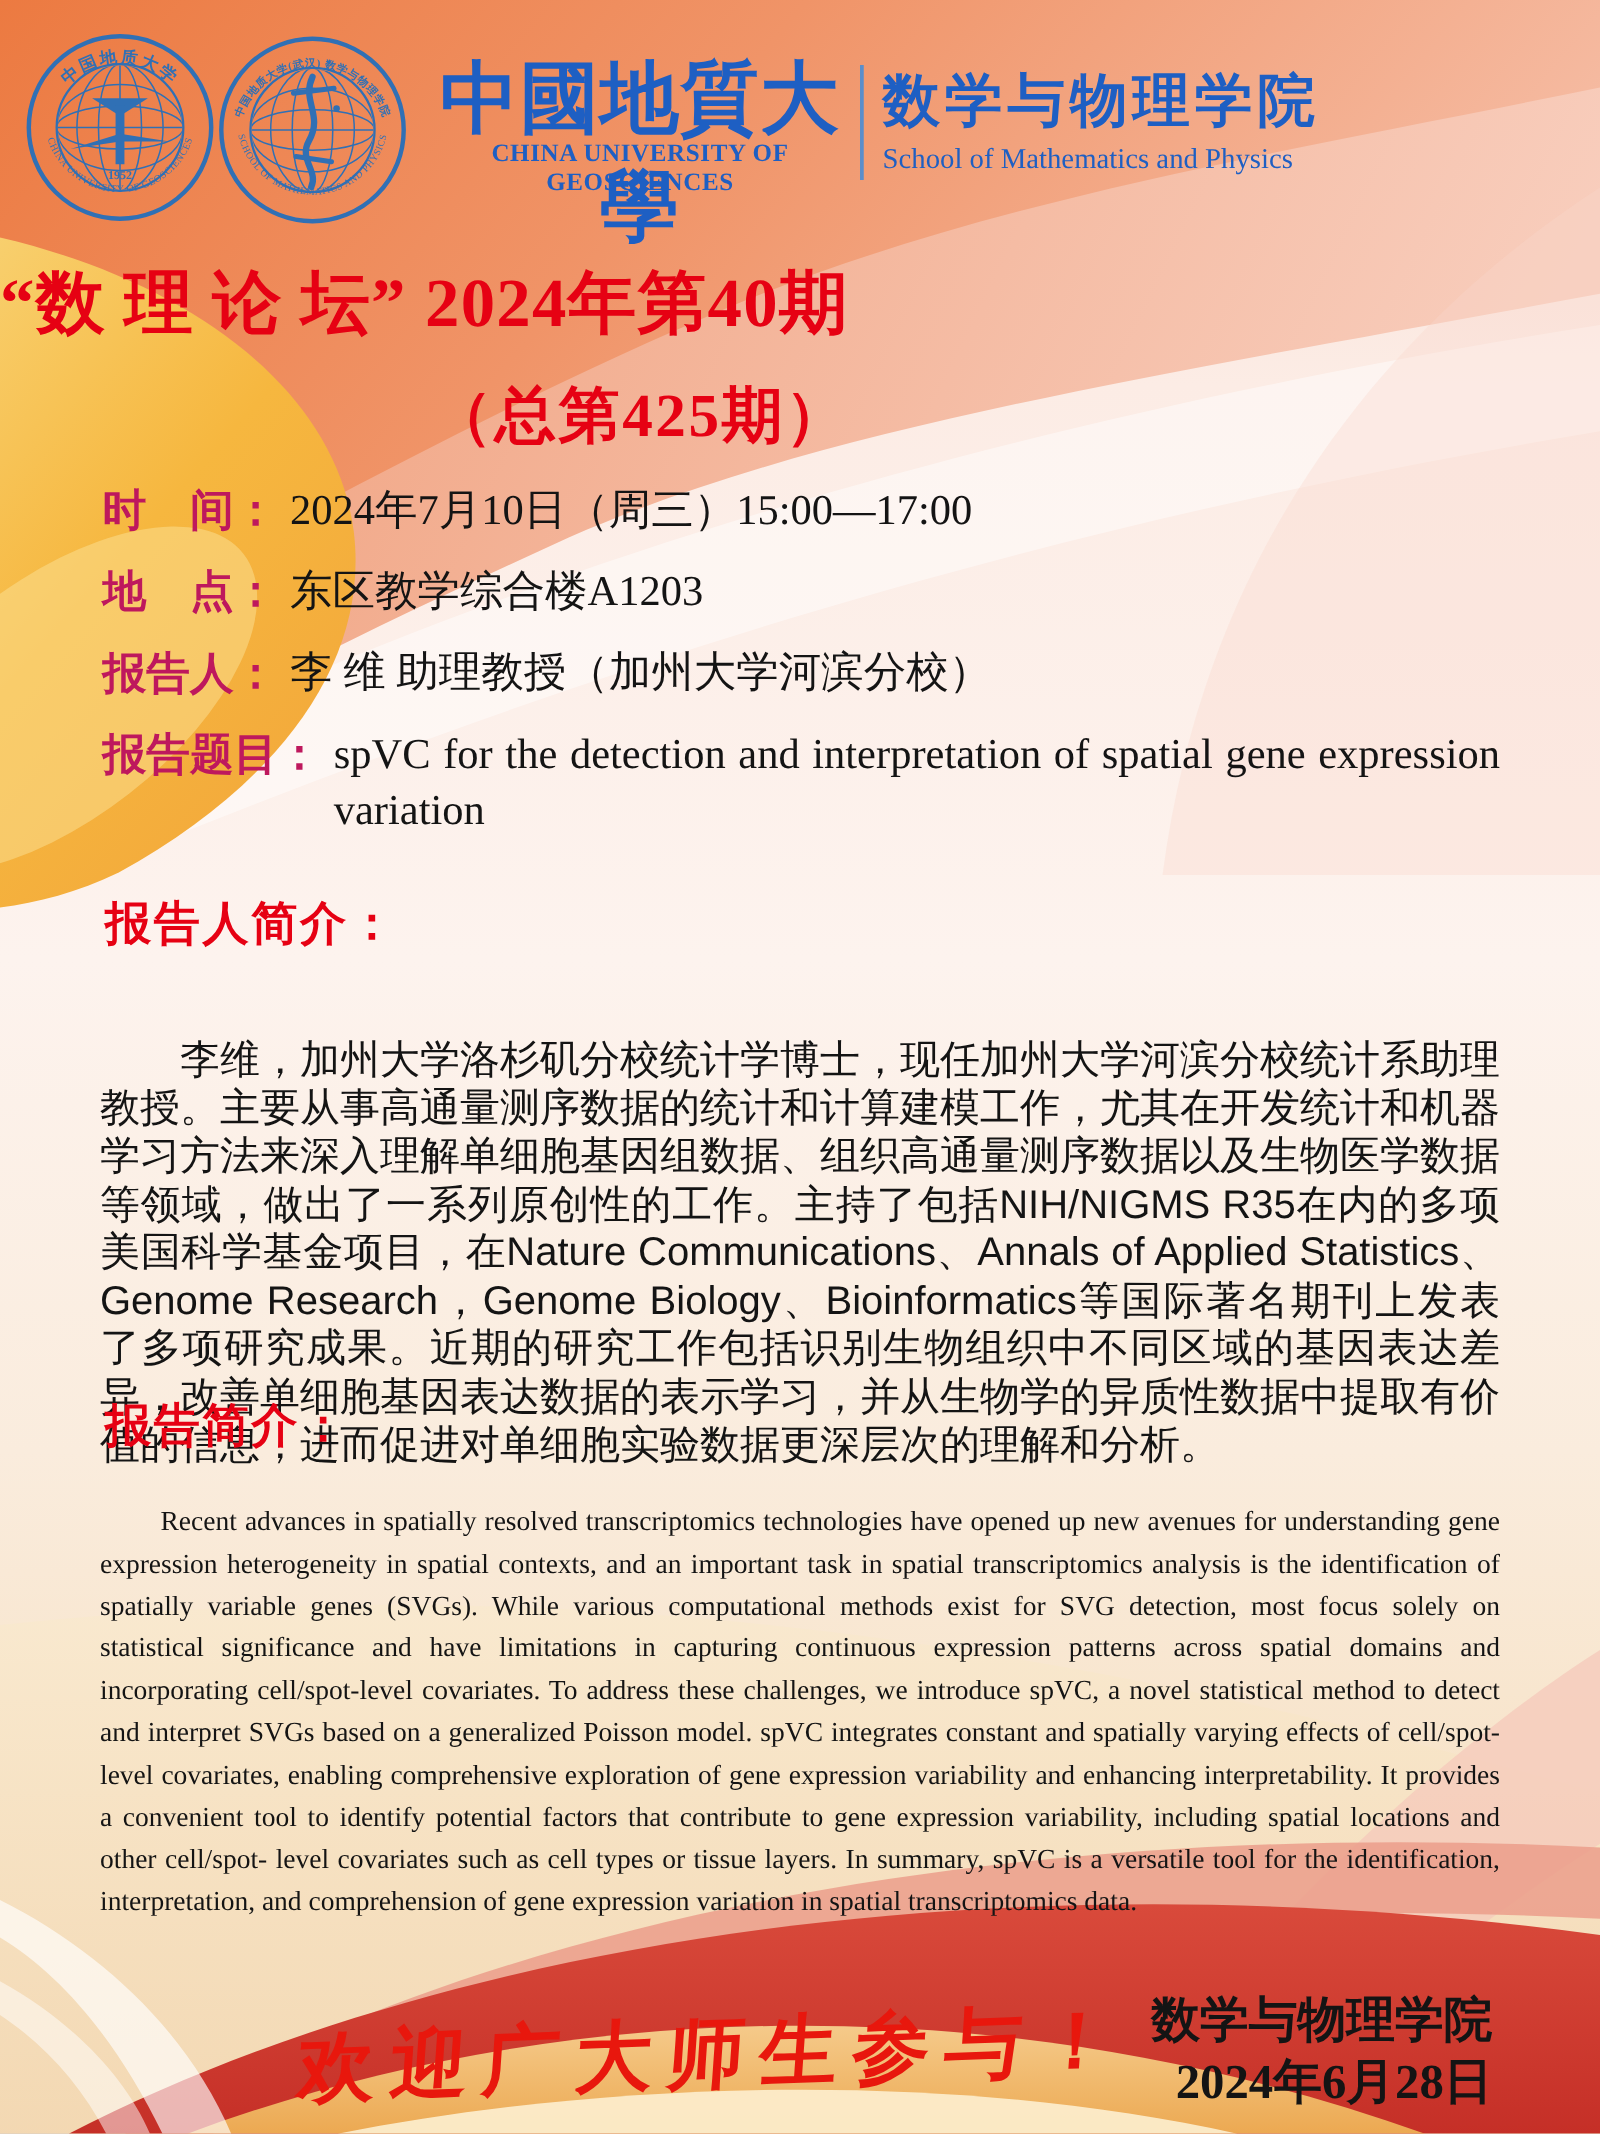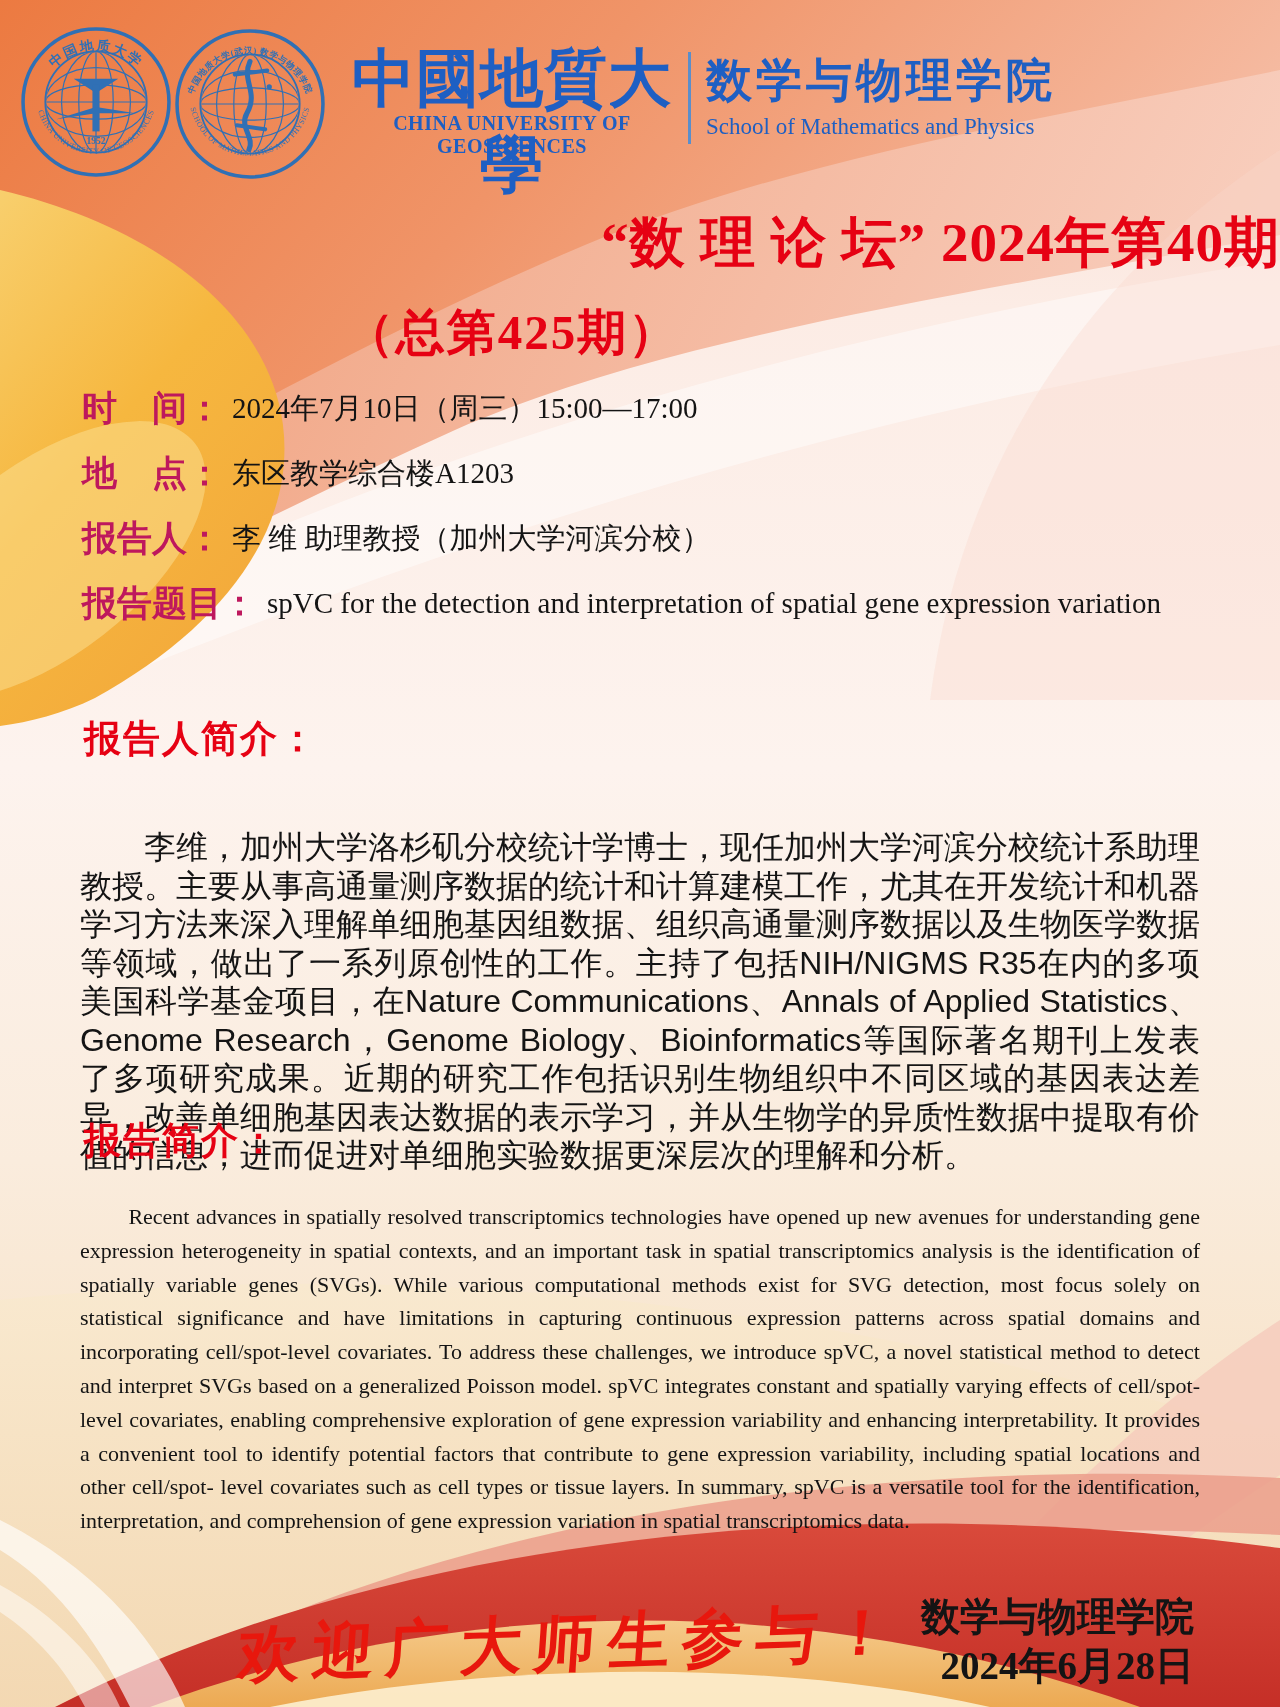--- a/index.html
+++ b/index.html
@@ -22,35 +22,35 @@
     font-size:20px;font-weight:bold;color:#1e5fc3;letter-spacing:0.5px;
   }
   .hdr-divider{left:688px;top:52px;width:3px;height:92px;background:#5a8ecb;}
   .school-cn{
     left:706px;top:50px;font-size:46px;font-weight:bold;color:#1e5fc3;
     letter-spacing:4px;font-family:"Liberation Sans","DejaVu Sans",sans-serif;
   }
   .school-en{left:706px;top:114px;font-size:23px;color:#1e5fc3;}
 
   .title1{
-    left:0;top:206px;width:1280px;text-align:right;
+    left:0;top:206px;width:1280px;text-align:left;
     font-size:55px;font-weight:bold;color:#e60113;letter-spacing:1px;
   }
   .title2{
     left:0;top:300px;width:1024px;text-align:center;
     font-size:49px;font-weight:bold;color:#e60113;letter-spacing:2px;
   }
 
   .detail-row{left:82px;width:1118px;display:flex;align-items:flex-start;}
   .detail-label{
     flex:0 0 auto;font-size:35px;font-weight:bold;color:#be185d;
     white-space:pre;margin-right:10px;line-height:45px;
   }
   .detail-value{
-    flex:1 1 auto;font-size:29px;color:#141414;line-height:45px;text-align:justify;
+    flex:1 1 auto;font-size:34px;color:#141414;line-height:45px;text-align:justify;
   }
   .row-time{top:386px;}
   .row-place{top:451px;}
   .row-speaker{top:516px;}
   .row-title{top:581px;}
 
   .sec-heading{
     left:84px;font-size:37px;font-weight:bold;color:#e60113;letter-spacing:2px;
   }
   .h-bio{top:714px;}

